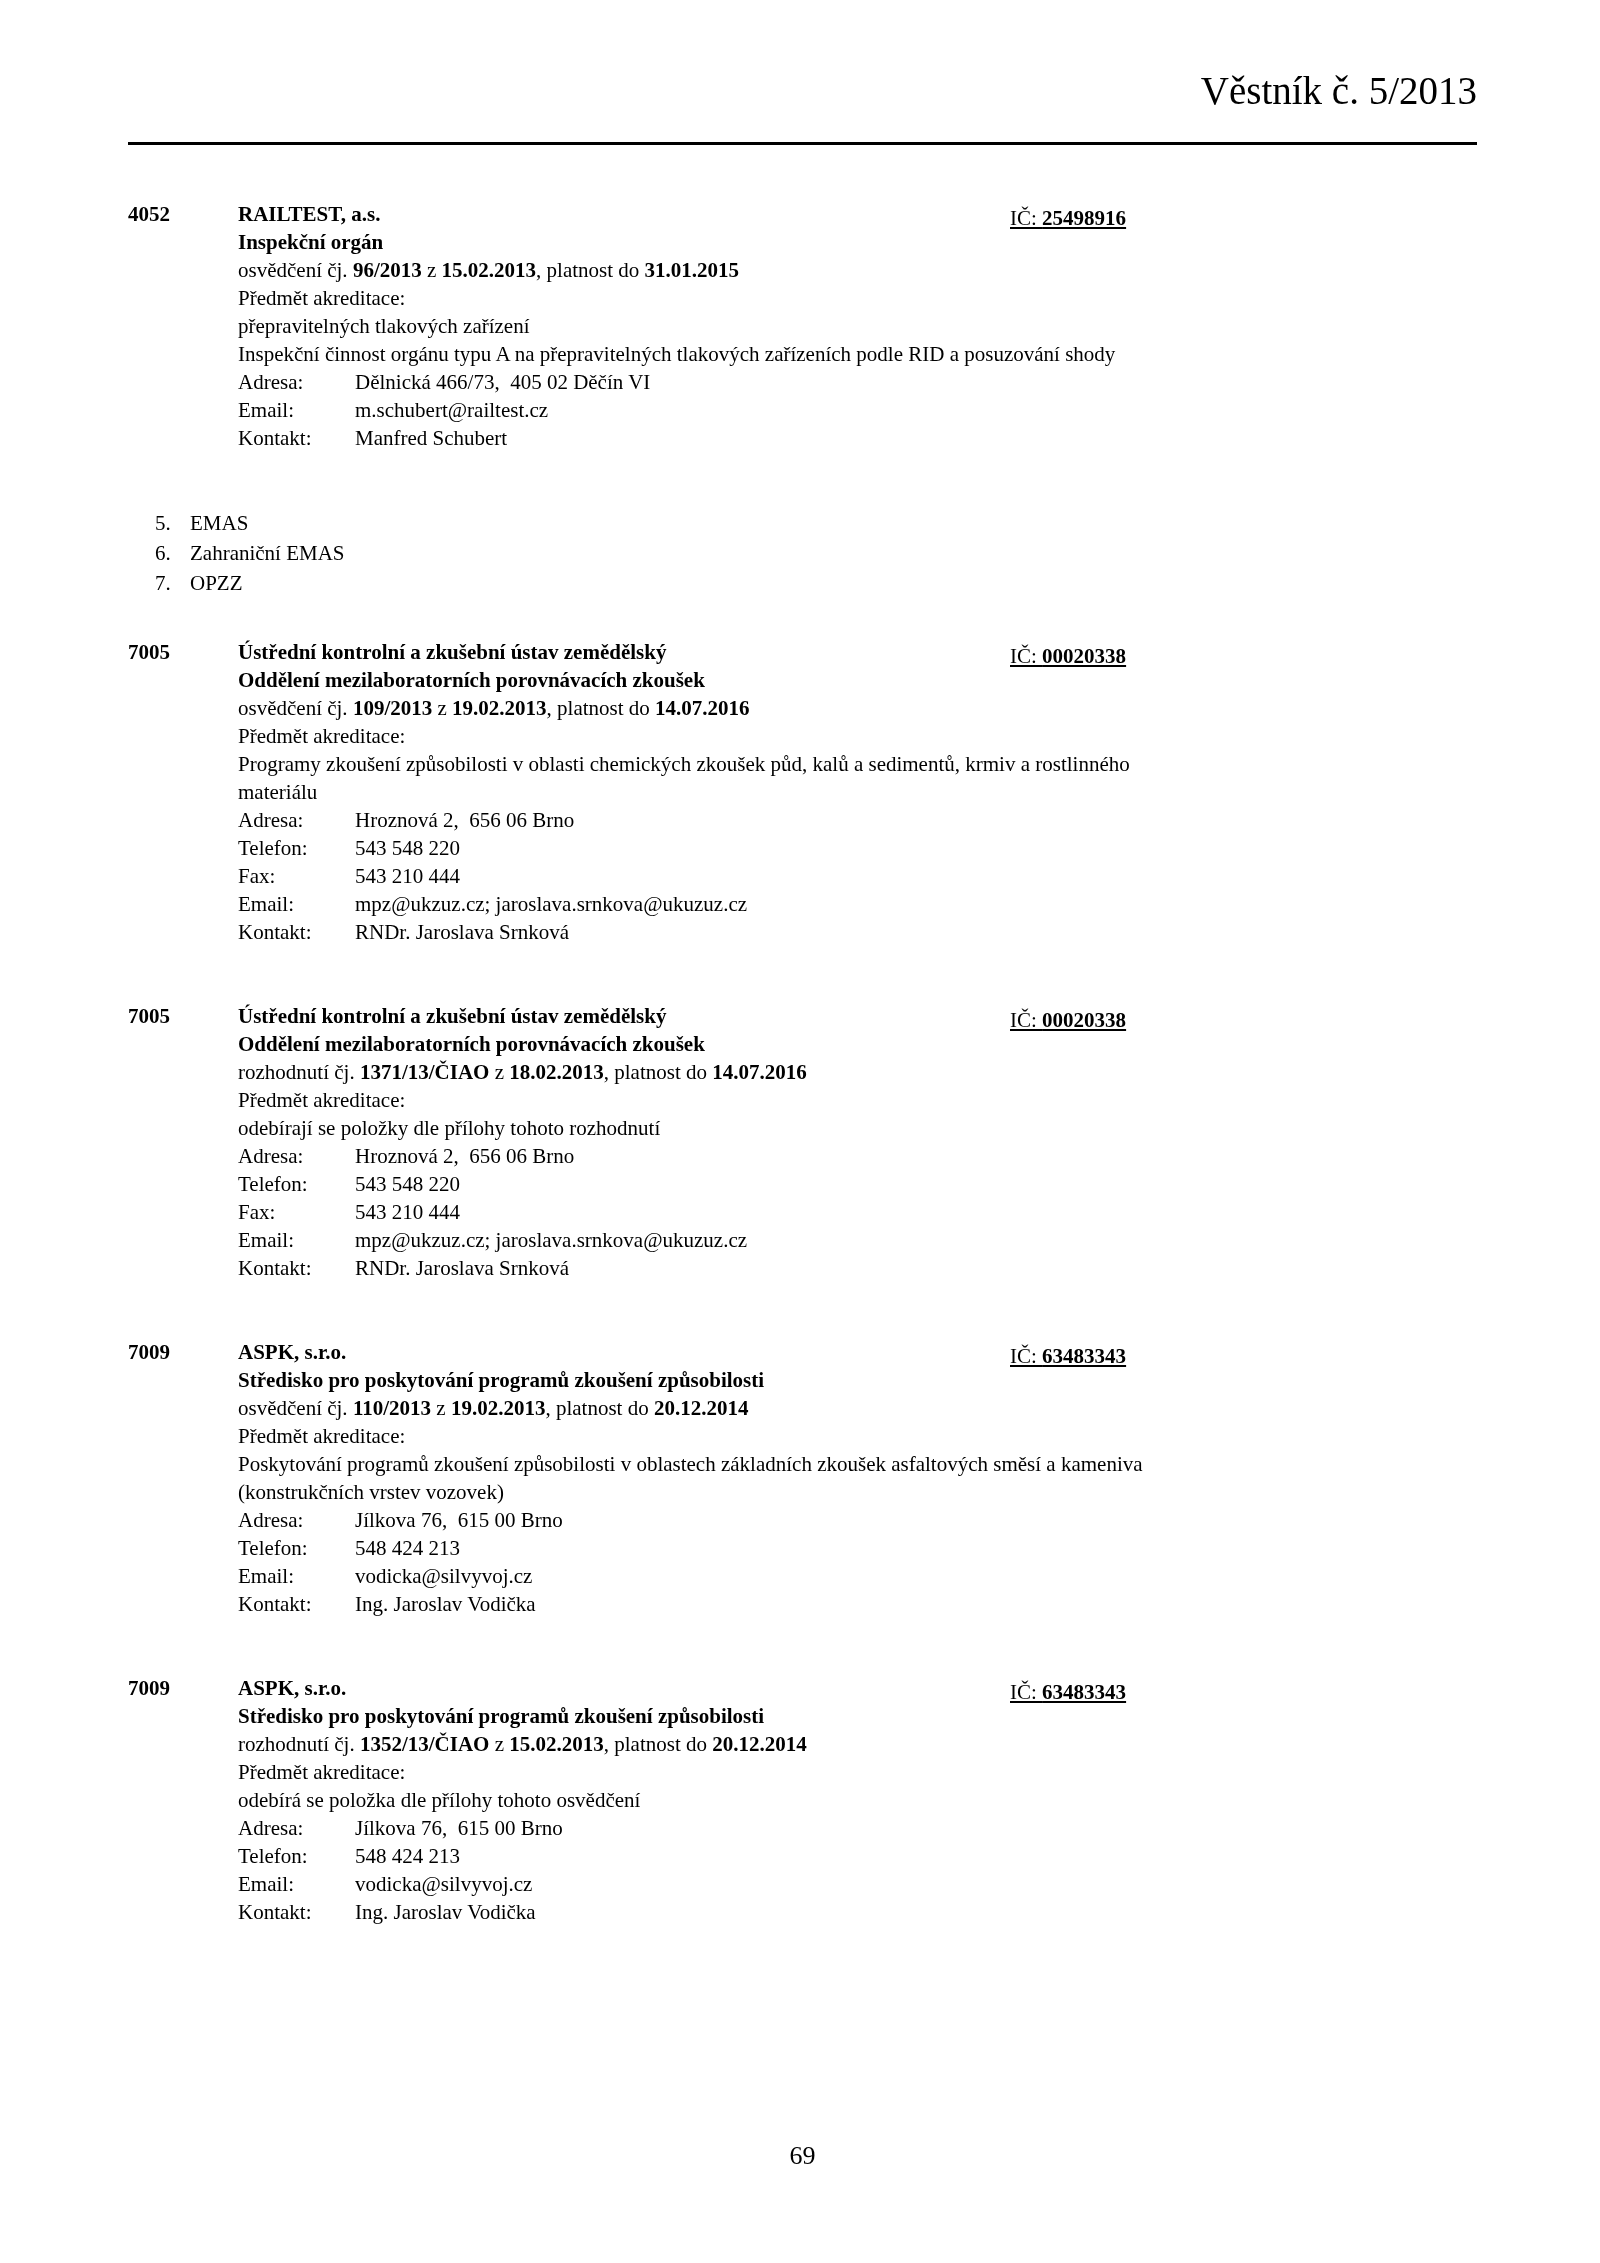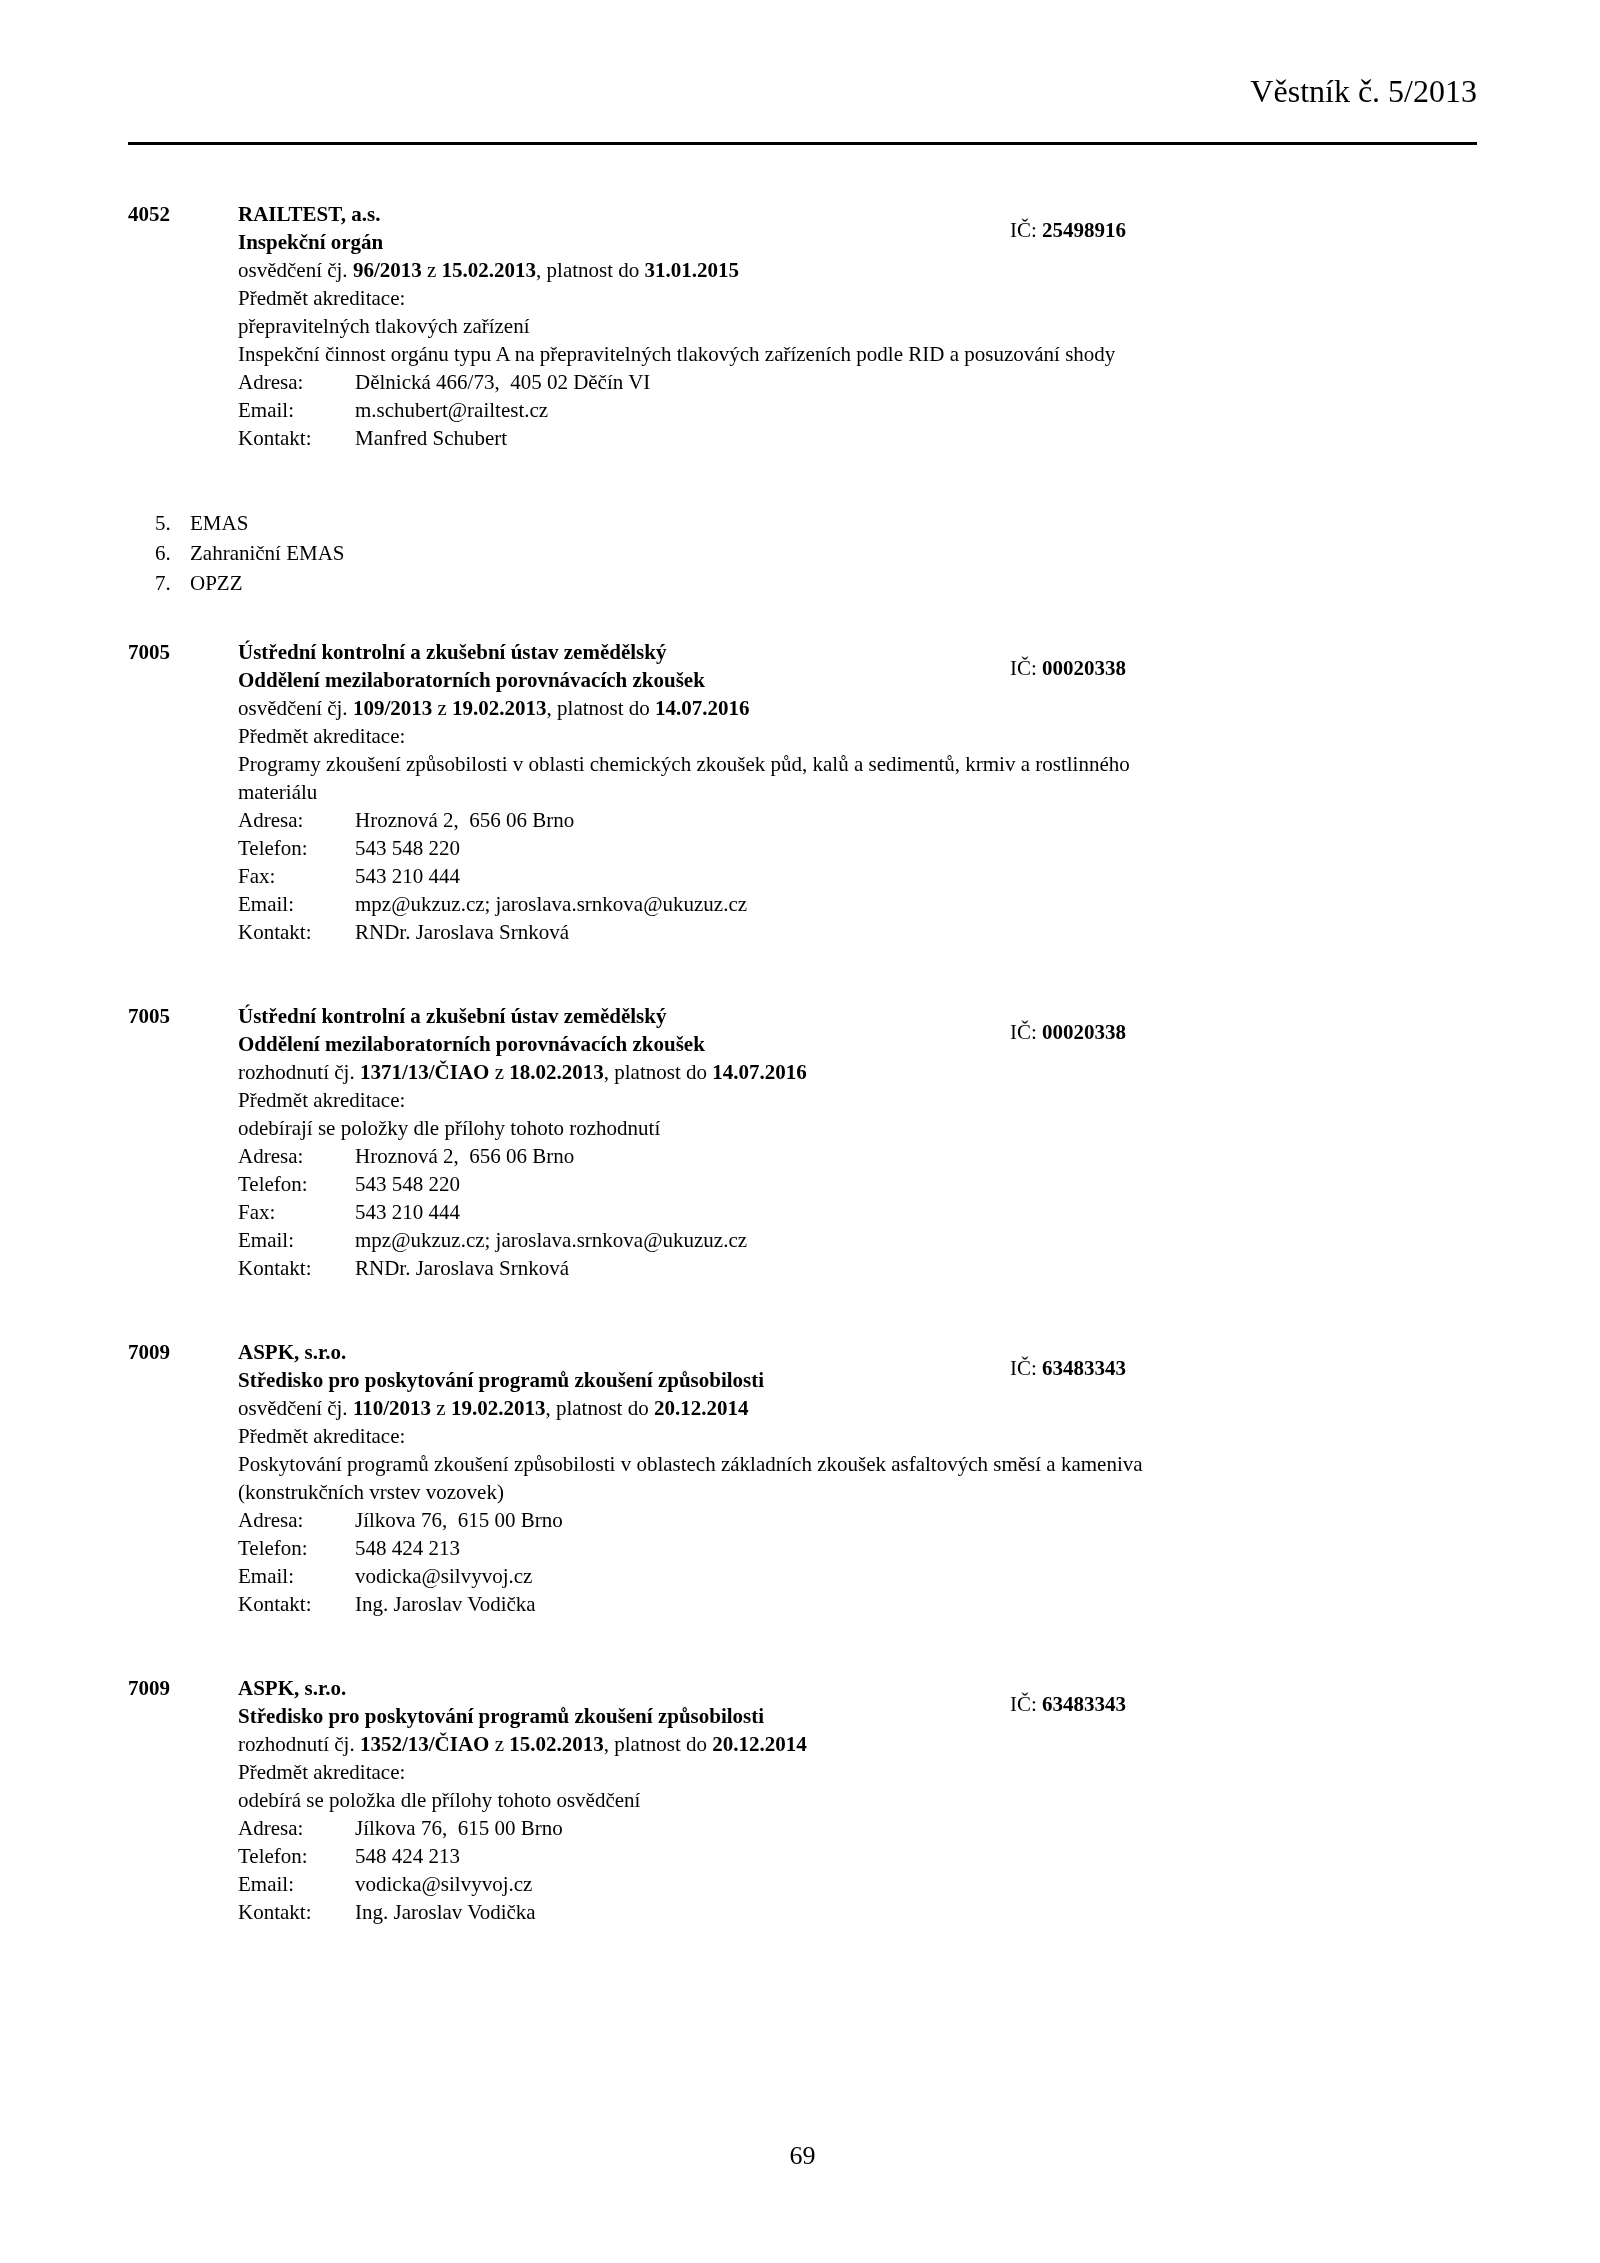--- a/index.html
+++ b/index.html
@@ -13,21 +13,21 @@
     font-size: 21px;
     line-height: 28px;
     overflow: hidden;
   }
   .header-line {
     position: absolute;
     top: 74px;
     left: 128px;
     width: 1349px;
     text-align: right;
-    font-size: 32px;
+    font-size: 39px;
     line-height: 34px;
   }
   .header-rule {
     position: absolute;
     top: 142px;
     left: 128px;
     width: 1349px;
     border-top: 3px solid #000000;
   }
   .content {
@@ -42,22 +42,23 @@
     position: absolute;
     left: 0;
     top: 0;
     font-weight: bold;
   }
   .entry-body { margin-left: 110px; }
   .entry-name { font-weight: bold; }
   .entry-ic {
     position: absolute;
     left: 882px;
-    top: 16px;
+    top: 4px;
     white-space: pre;
+    text-decoration: underline;
   }
   .entry-ic b { font-weight: bold; }
   .dept { font-weight: bold; }
   .cert b { font-weight: bold; }
   .contact-row { white-space: pre-wrap; }
   .contact-label { display: inline-block; width: 117px; vertical-align: top; }
   .contact-value { white-space: pre-wrap; }
   .numbered-list { margin: 18px 0 40px 27px; }
   .numbered-list .li { line-height: 30px; font-family: Liberation Serif, serif; }
   .li-num { display: inline-block; width: 35px; }

